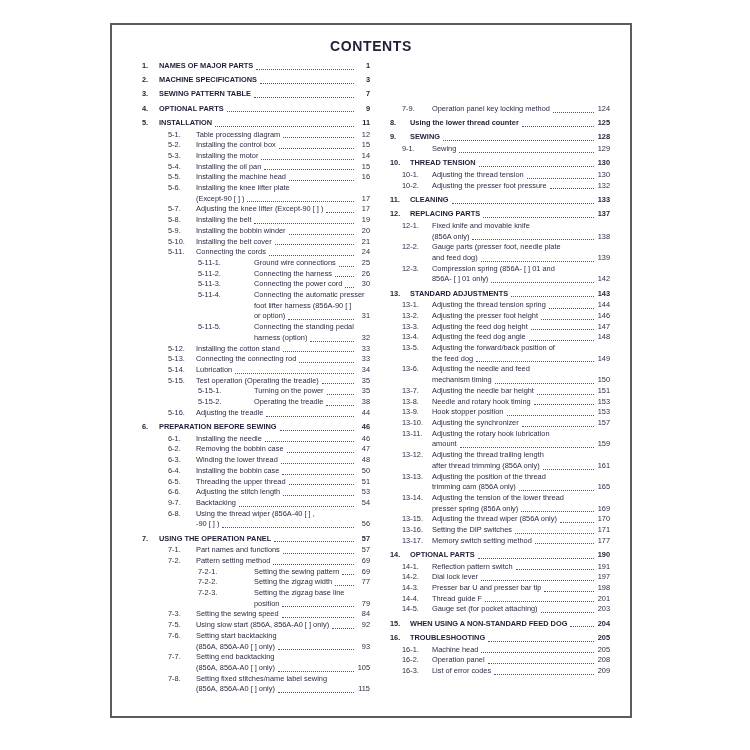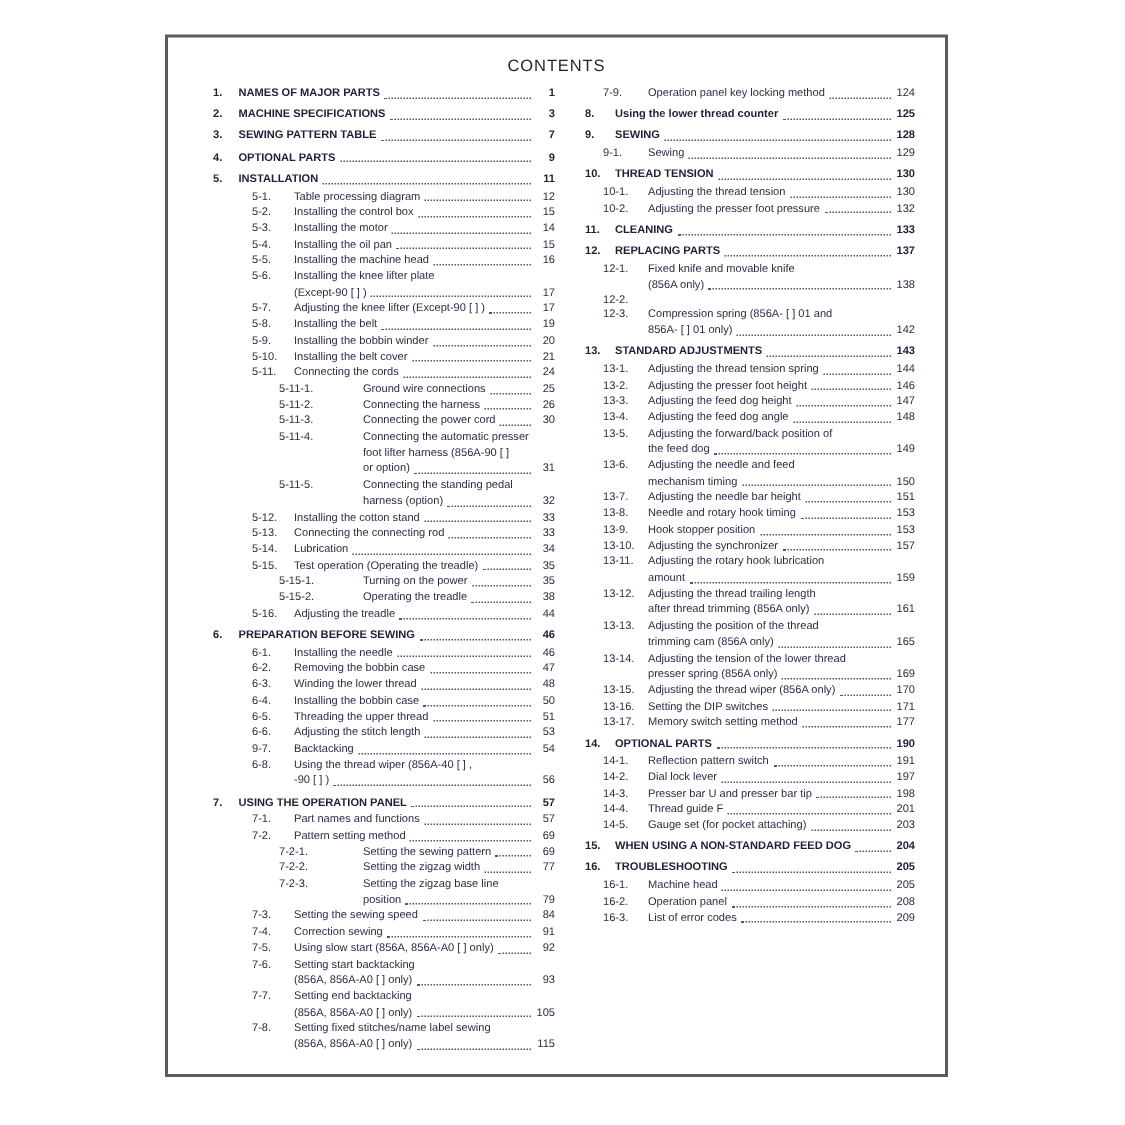--- a/index.html
+++ b/index.html
@@ -17,50 +17,50 @@
     position:relative;overflow:hidden;
   }
   .frame{
     position:absolute;left:110px;top:23px;width:522px;height:695px;
     border:2px solid var(--frame);
     box-sizing:border-box;background:var(--paper);
   }
   .title{
     margin:13px 0 7px 0;
     text-align:center;
-    font-size:11px;font-weight:normal;letter-spacing:0.6px;
+    font-size:14px;font-weight:bold;letter-spacing:0.6px;
     color:var(--ink-bold);
   }
   .cols{
     display:flex;
     padding:0 20px 0 30px;
     box-sizing:border-box;
   }
   .col{font-size:7.4px;}
   .col-left{width:228px;flex:0 0 228px;}
-  .col-right{flex:1;margin-left:20px;}
+  .col-right{flex:1;margin-left:20px;margin-top:43px;}
   .entry{display:flex;align-items:flex-start;}
   .entry .num{flex:0 0 auto;white-space:nowrap;}
   .entry .body{flex:1 1 auto;min-width:0;display:block;}
   .line{display:flex;align-items:flex-end;line-height:10.7px;}
   .txt{white-space:nowrap;}
   .leader{
     flex:1 1 auto;
     border-bottom:1.5px dotted var(--leader);
     margin:0 3px 2px 3px;
     min-width:6px;
   }
   .pg{flex:0 0 auto;min-width:13px;text-align:right;white-space:nowrap;}
   
   .lv0{margin-top:3.5px;margin-bottom:1px;font-weight:bold;color:var(--ink-bold);}
   .lv0 .num{width:17px;}
   .col-right .lv0 .num{width:20px;}
   .lv1 .num{margin-left:26px;width:28px;}
   .col-right .lv1 .num{margin-left:12px;width:30px;}
-  .lv2 .num{margin-left:44px;width:56px;}
+  .lv2 .num{margin-left:56px;width:56px;}
   .col:first-child .entry:first-child{margin-top:0;}
 </style>
 </head>
 <body>
 
 <div class="frame">
   <div class="title">CONTENTS</div>
   <div class="cols">
     <div class="col col-left" id="col-left">
         <div class="entry lv0">
@@ -515,30 +515,20 @@
           <span class="num">7-3.</span>
           <span class="body">
             <span class="line">
               <span class="txt">Setting the sewing speed</span>
               <span class="leader"></span>
               <span class="pg">84</span>
             </span>
           </span>
         </div>
         <div class="entry lv1">
-          <span class="num">7-4.</span>
-          <span class="body">
-            <span class="line">
-              <span class="txt">Correction sewing</span>
-              <span class="leader"></span>
-              <span class="pg">91</span>
-            </span>
-          </span>
-        </div>
-        <div class="entry lv1">
           <span class="num">7-5.</span>
           <span class="body">
             <span class="line">
               <span class="txt">Using slow start (856A, 856A-A0 [ ] only)</span>
               <span class="leader"></span>
               <span class="pg">92</span>
             </span>
           </span>
         </div>
         <div class="entry lv1">
@@ -680,20 +670,30 @@
             </span>
             <span class="line">
               <span class="txt">(856A only)</span>
               <span class="leader"></span>
               <span class="pg">138</span>
             </span>
           </span>
         </div>
         <div class="entry lv1">
           <span class="num">12-2.</span>
+          <span class="body">
+            <span class="line">
+              <span class="txt">Gauge parts (presser foot, needle plate</span>
+            </span>
+            <span class="line">
+              <span class="txt">and feed dog)</span>
+              <span class="leader"></span>
+              <span class="pg">139</span>
+            </span>
+          </span>
         </div>
         <div class="entry lv1">
           <span class="num">12-3.</span>
           <span class="body">
             <span class="line">
               <span class="txt">Compression spring (856A- [ ] 01 and</span>
             </span>
             <span class="line">
               <span class="txt">856A- [ ] 01 only)</span>
               <span class="leader"></span>

